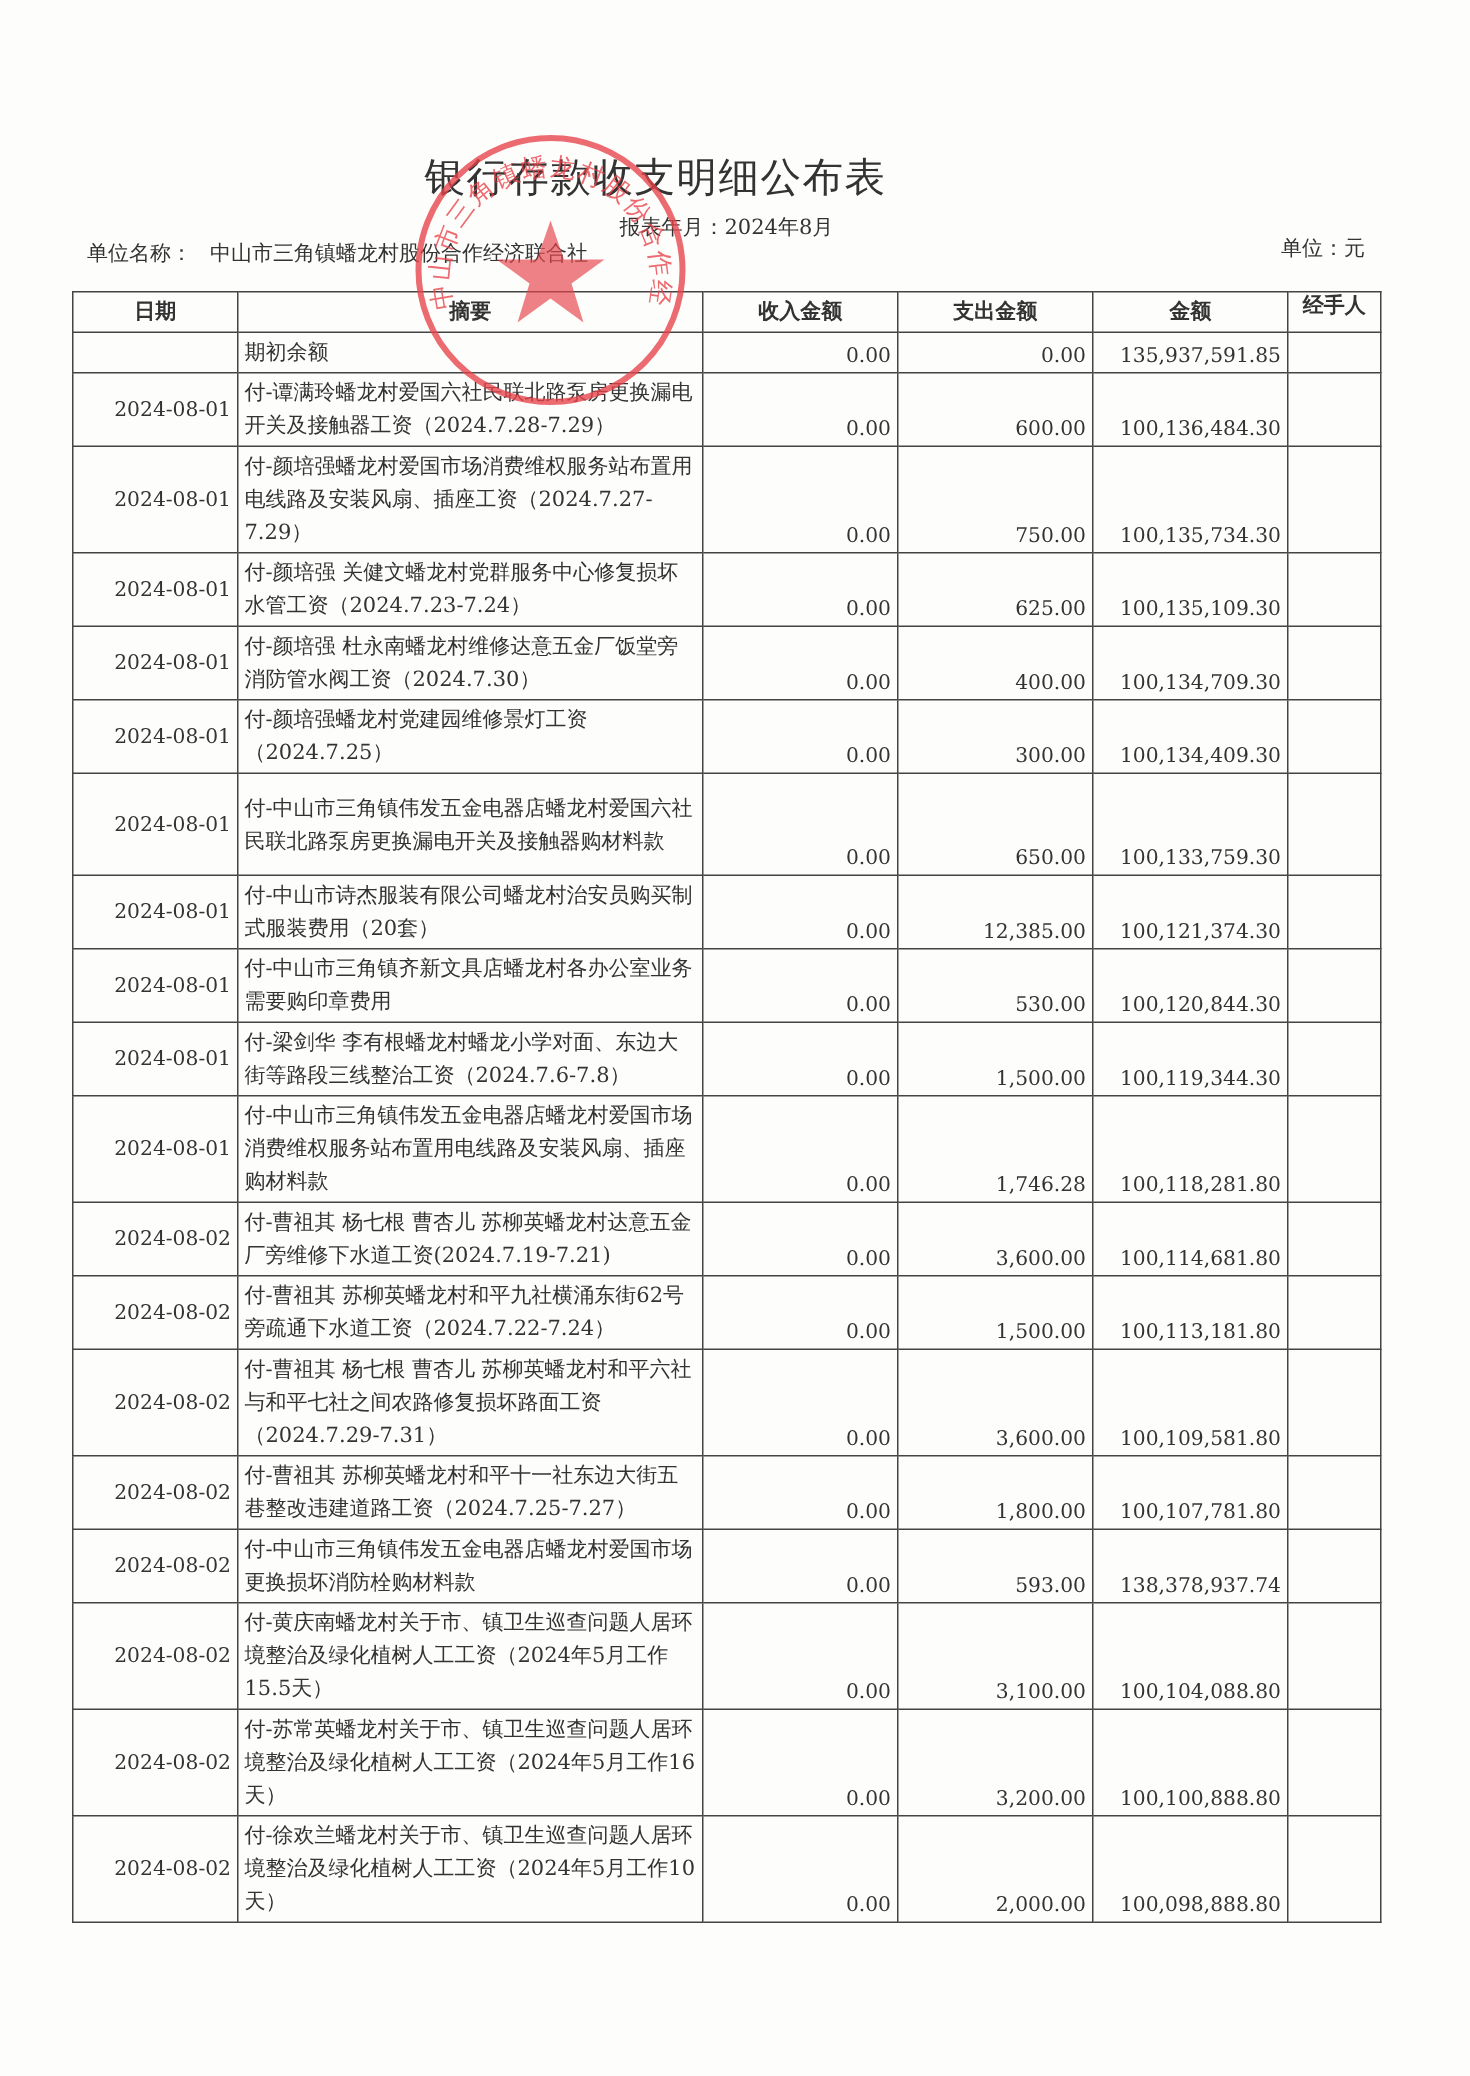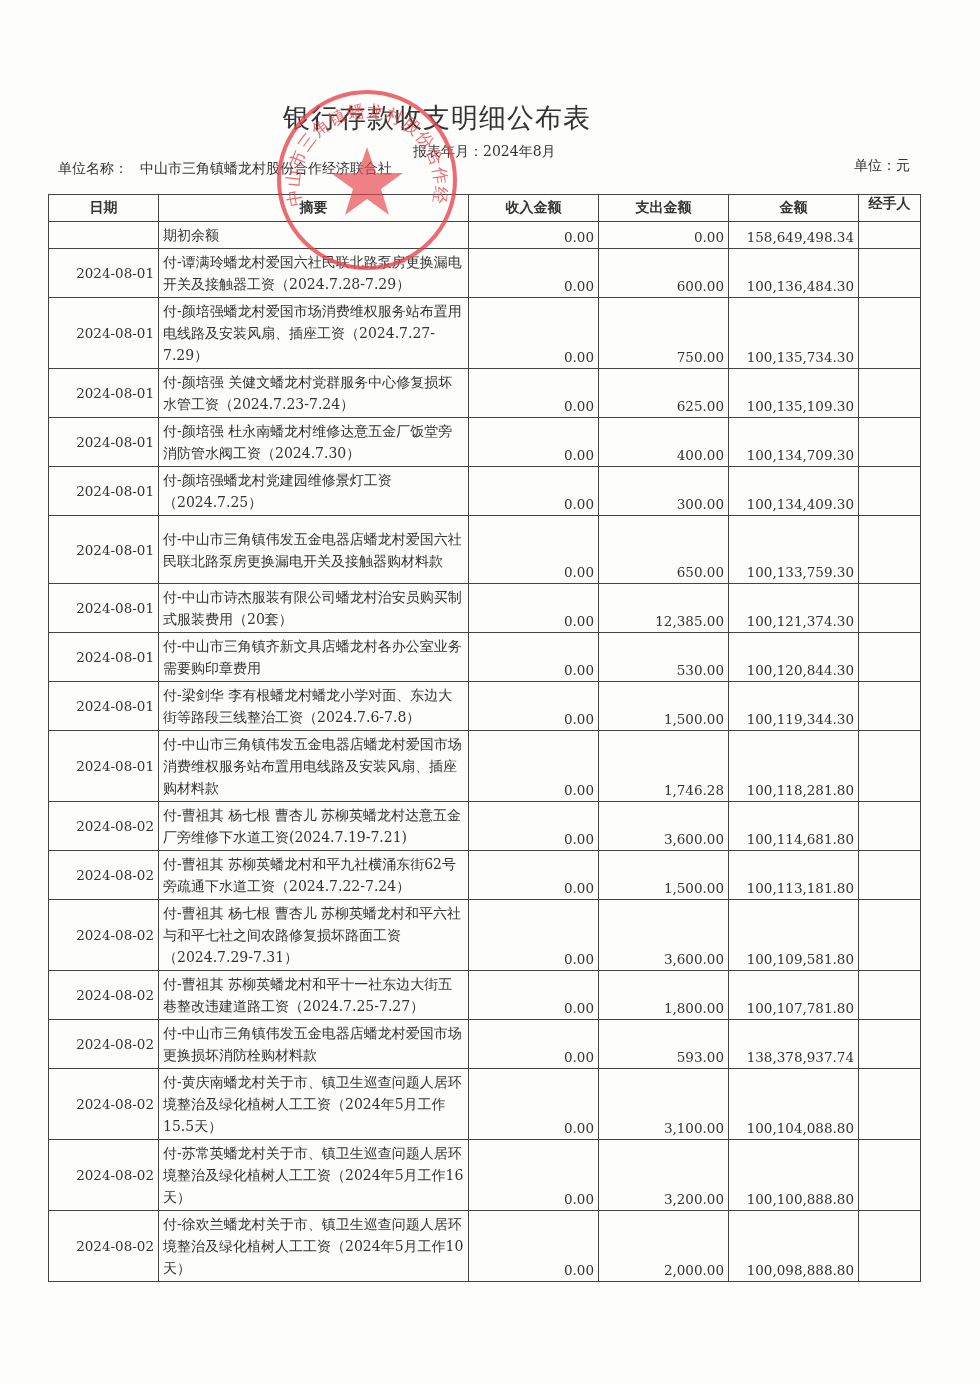--- a/index.html
+++ b/index.html
@@ -62,21 +62,21 @@
       <th>金额</th>
       <th class="h-handler">经手人</th>
     </tr>
   </thead>
   <tbody id="rows">
       <tr style="height: 26px;">
         <td class="date"></td>
         <td class="desc">期初余额</td>
         <td class="num">0.00</td>
         <td class="num">0.00</td>
-        <td class="num">158,649,498.34</td>
+        <td class="num">135,937,591.85</td>
         <td></td>
       </tr>
       <tr style="height: 46px;">
         <td class="date">2024-08-01</td>
         <td class="desc">付-谭满玲蟠龙村爱国六社民联北路泵房更换漏电开关及接触器工资（2024.7.28-7.29）</td>
         <td class="num">0.00</td>
         <td class="num">600.00</td>
         <td class="num">100,136,484.30</td>
         <td></td>
       </tr>

